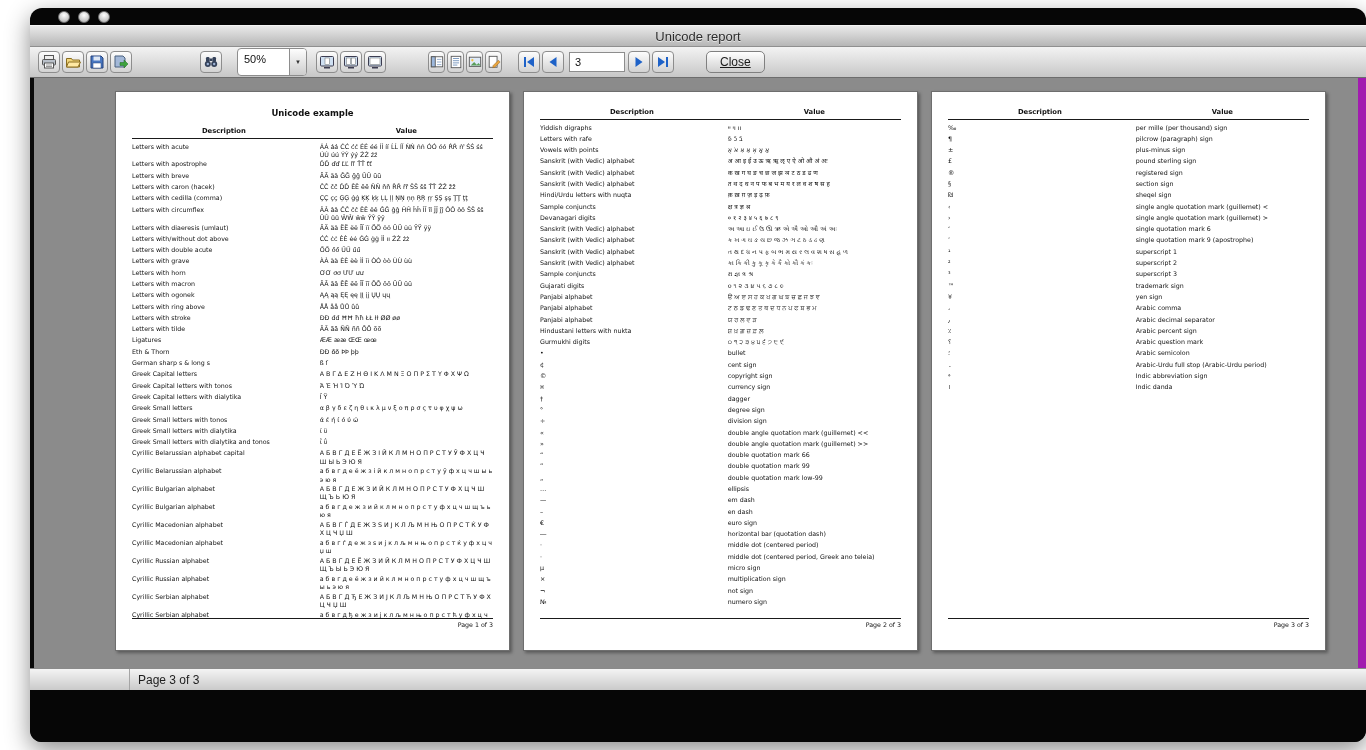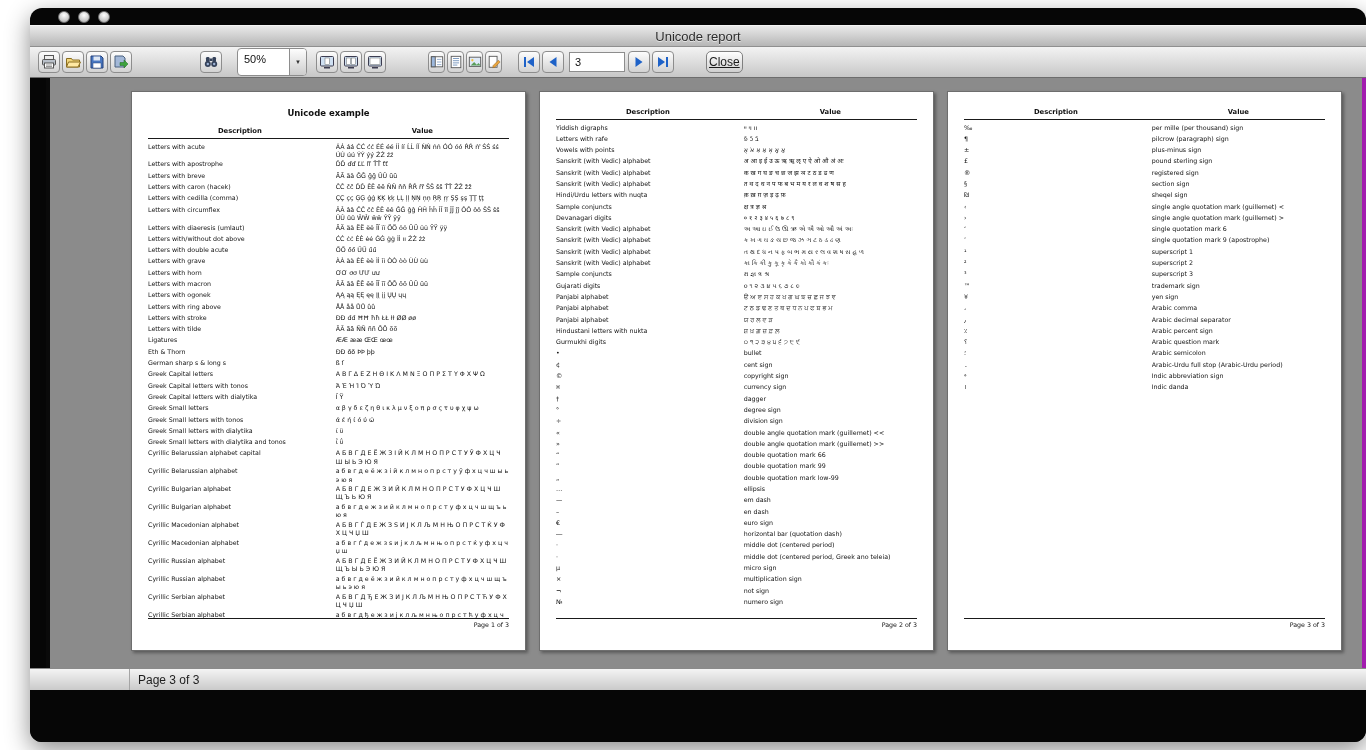--- a/index.html
+++ b/index.html
@@ -54,29 +54,29 @@
   }
   .zoom-arrow::after { content:"▼"; font-size:6px; color:#333; }
   .ml66 { margin-left:66px; } .ml9 { margin-left:9px; } .ml40 { margin-left:40px; }
   .ml14 { margin-left:14px; } .ml30 { margin-left:30px; }
   .page-input {
     width:56px; height:20px; margin:0 3px; flex:0 0 auto;
     border:1px solid #8d8d8d; background:#fff; font-size:11px; padding:0 5px;
     font-family:"Liberation Sans", sans-serif; color:#111;
   }
   .close-btn {
-    height:22px; padding:0 2px; flex:0 0 auto;
+    height:22px; padding:0 13px; flex:0 0 auto;
     border:1px solid #808080; border-radius:5px;
     background:linear-gradient(#ffffff, #cfcfcf);
     font-size:12px; color:#1b1b1b; font-family:"Liberation Sans", sans-serif;
     display:flex; align-items:center;text-decoration:underline;
   }
   .preview {
     flex:1 1 auto; position:relative; background:#8b8b8b; overflow:hidden;
-    border-left:4px solid #0a0a0a; border-right:4px solid #a21caf;margin-left:16px;
+    border-left:4px solid #0a0a0a; border-right:8px solid #a21caf;
   }
   .pages-container { position:absolute; left:81px; top:13px; display:flex; gap:13px; }
   .page {
     width:395px; height:560px; background:#ffffff;
     border:1px solid #6e6e6e; box-shadow:2px 2px 3px rgba(0,0,0,0.35);
     padding:16px 16px 22px 16px; display:flex; flex-direction:column;
     font-family:"DejaVu Sans", sans-serif; color:#111;
   }
   .report-title { text-align:center; font-weight:bold; font-size:8.5px; margin-bottom:9px; }
   .phead {

